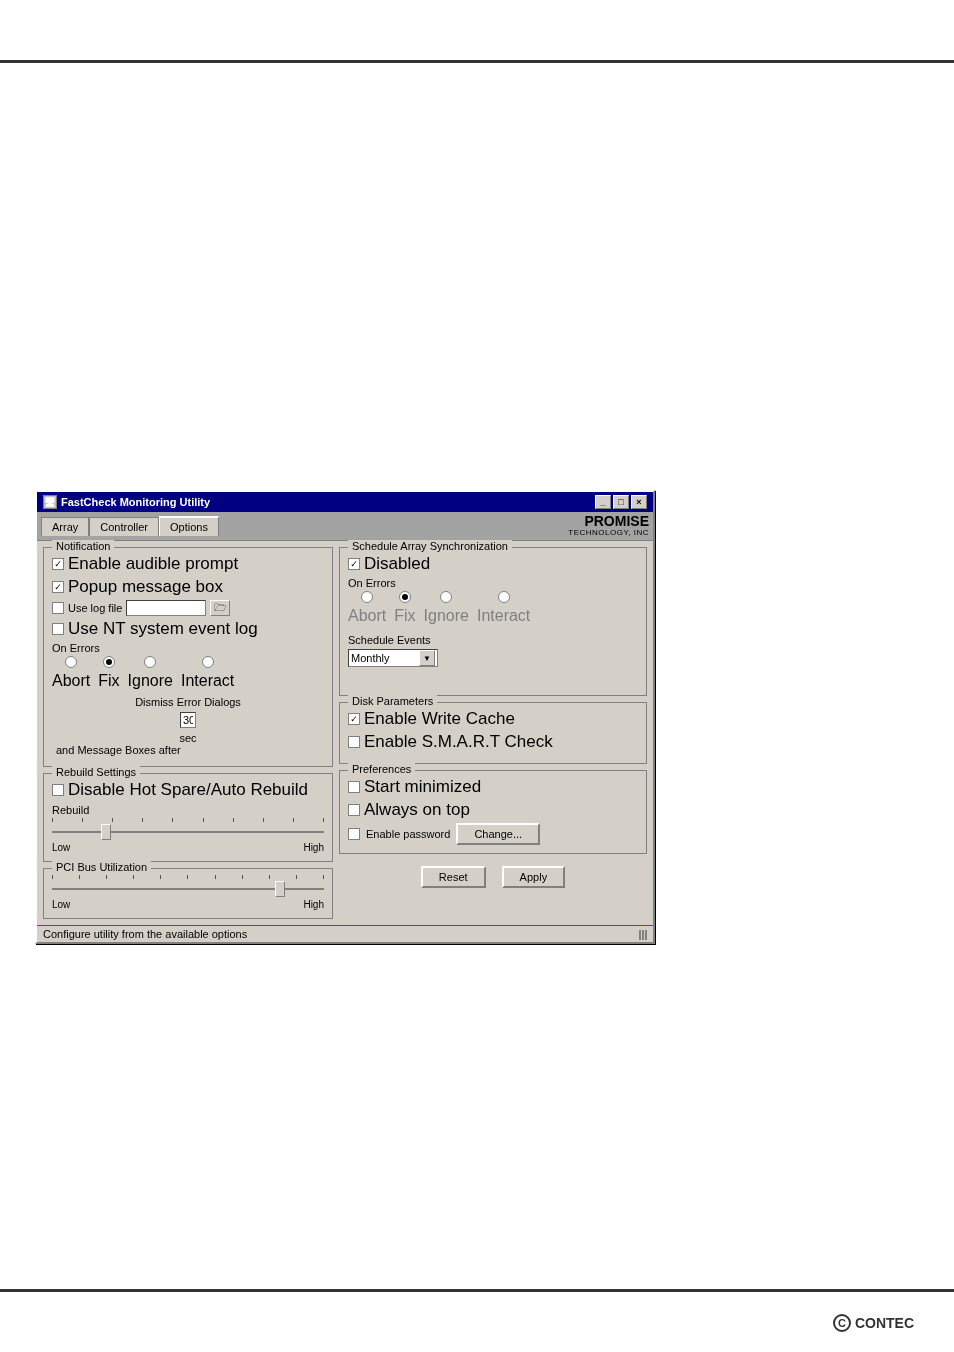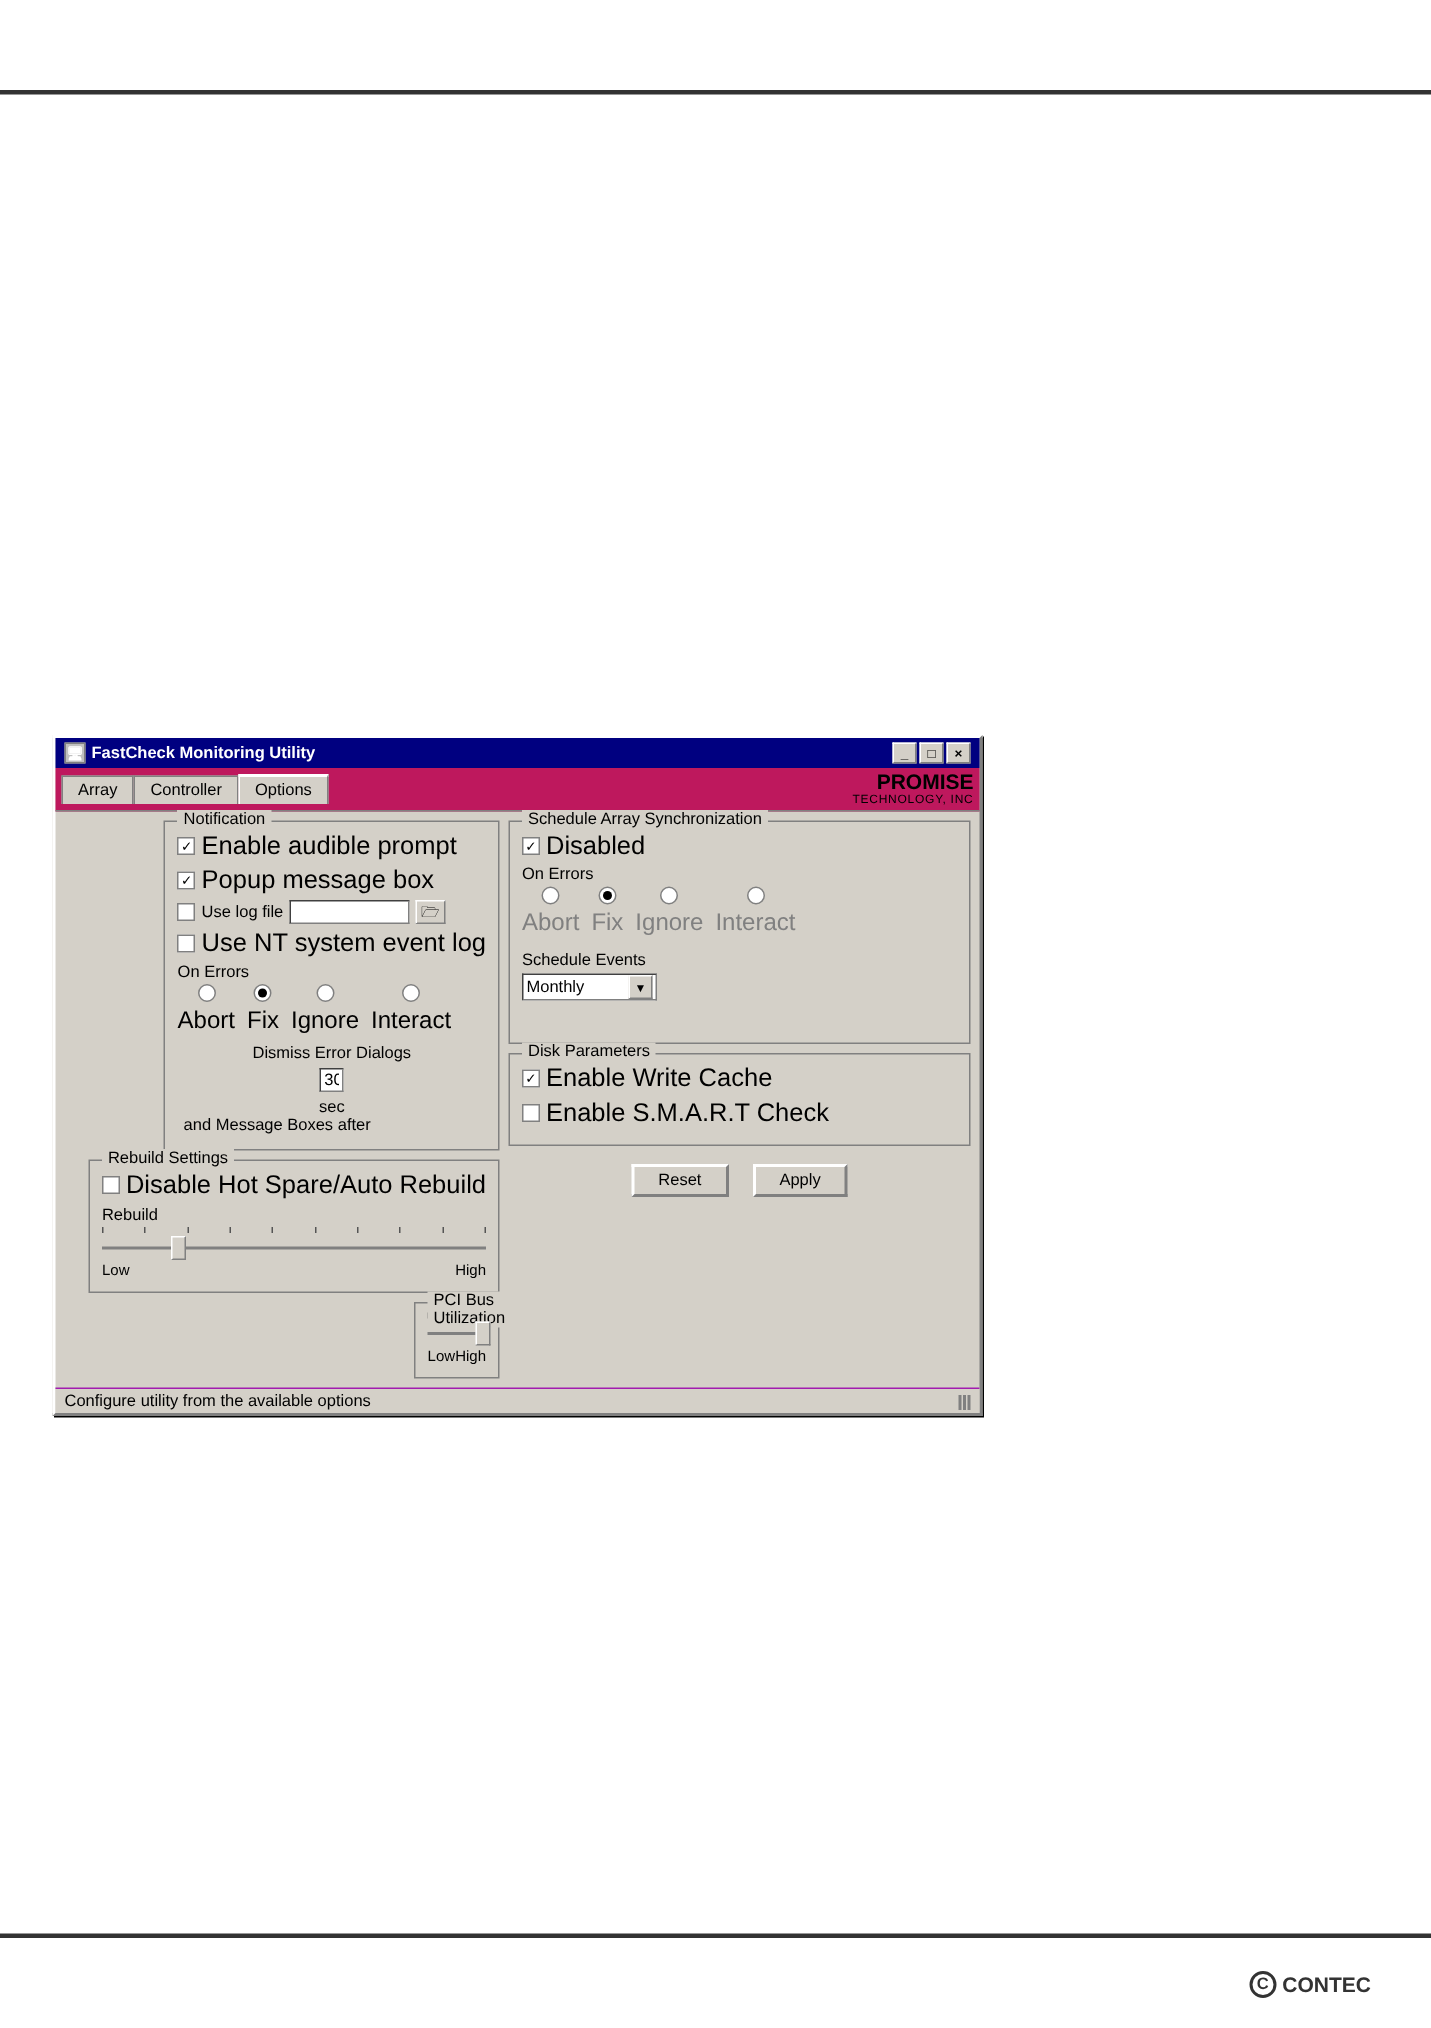--- a/index.html
+++ b/index.html
@@ -112,21 +112,21 @@
       display: flex;
       align-items: center;
       justify-content: center;
       cursor: pointer;
       color: #000;
       font-weight: bold;
     }
 
     
     .menu-bar {
-      background: #be185d;
+      background: #a3a3a3;
       padding: 2px 4px;
       display: flex;
       align-items: center;
       justify-content: space-between;
       border-bottom: 1px solid #808080;
     }
     .menu-tabs {
       display: flex;
       gap: 0;
       align-items: flex-end;
@@ -165,21 +165,20 @@
       padding: 6px;
       display: flex;
       gap: 6px;
     }
 
     .left-col {
       flex: 0 0 290px;
       display: flex;
       flex-direction: column;
       gap: 6px;
-      align-items: flex-end;
     }
 
     .right-col {
       flex: 1;
       display: flex;
       flex-direction: column;
       gap: 6px;
     }
 
     
@@ -652,20 +651,39 @@
           <div class="win-checkbox checked"></div>
           <span>Enable Write Cache</span>
         </div>
 
         <div class="checkbox-row">
           <div class="win-checkbox"></div>
           <span>Enable S.M.A.R.T Check</span>
         </div>
       </div>
 
+      <div class="group-box">
+        <div class="group-box-title">Preferences</div>
+
+        <div class="checkbox-row">
+          <div class="win-checkbox"></div>
+          <span>Start minimized</span>
+        </div>
+
+        <div class="checkbox-row">
+          <div class="win-checkbox"></div>
+          <span>Always on top</span>
+        </div>
+
+        <div style="display:flex; align-items:center; gap:6px;">
+          <div class="win-checkbox"></div>
+          <span>Enable password</span>
+          <button class="win-button">Change...</button>
+        </div>
+      </div>
 
       <div class="button-row">
         <button class="win-button">Reset</button>
         <button class="win-button">Apply</button>
       </div>
 
     </div>
 
   </div>
 

